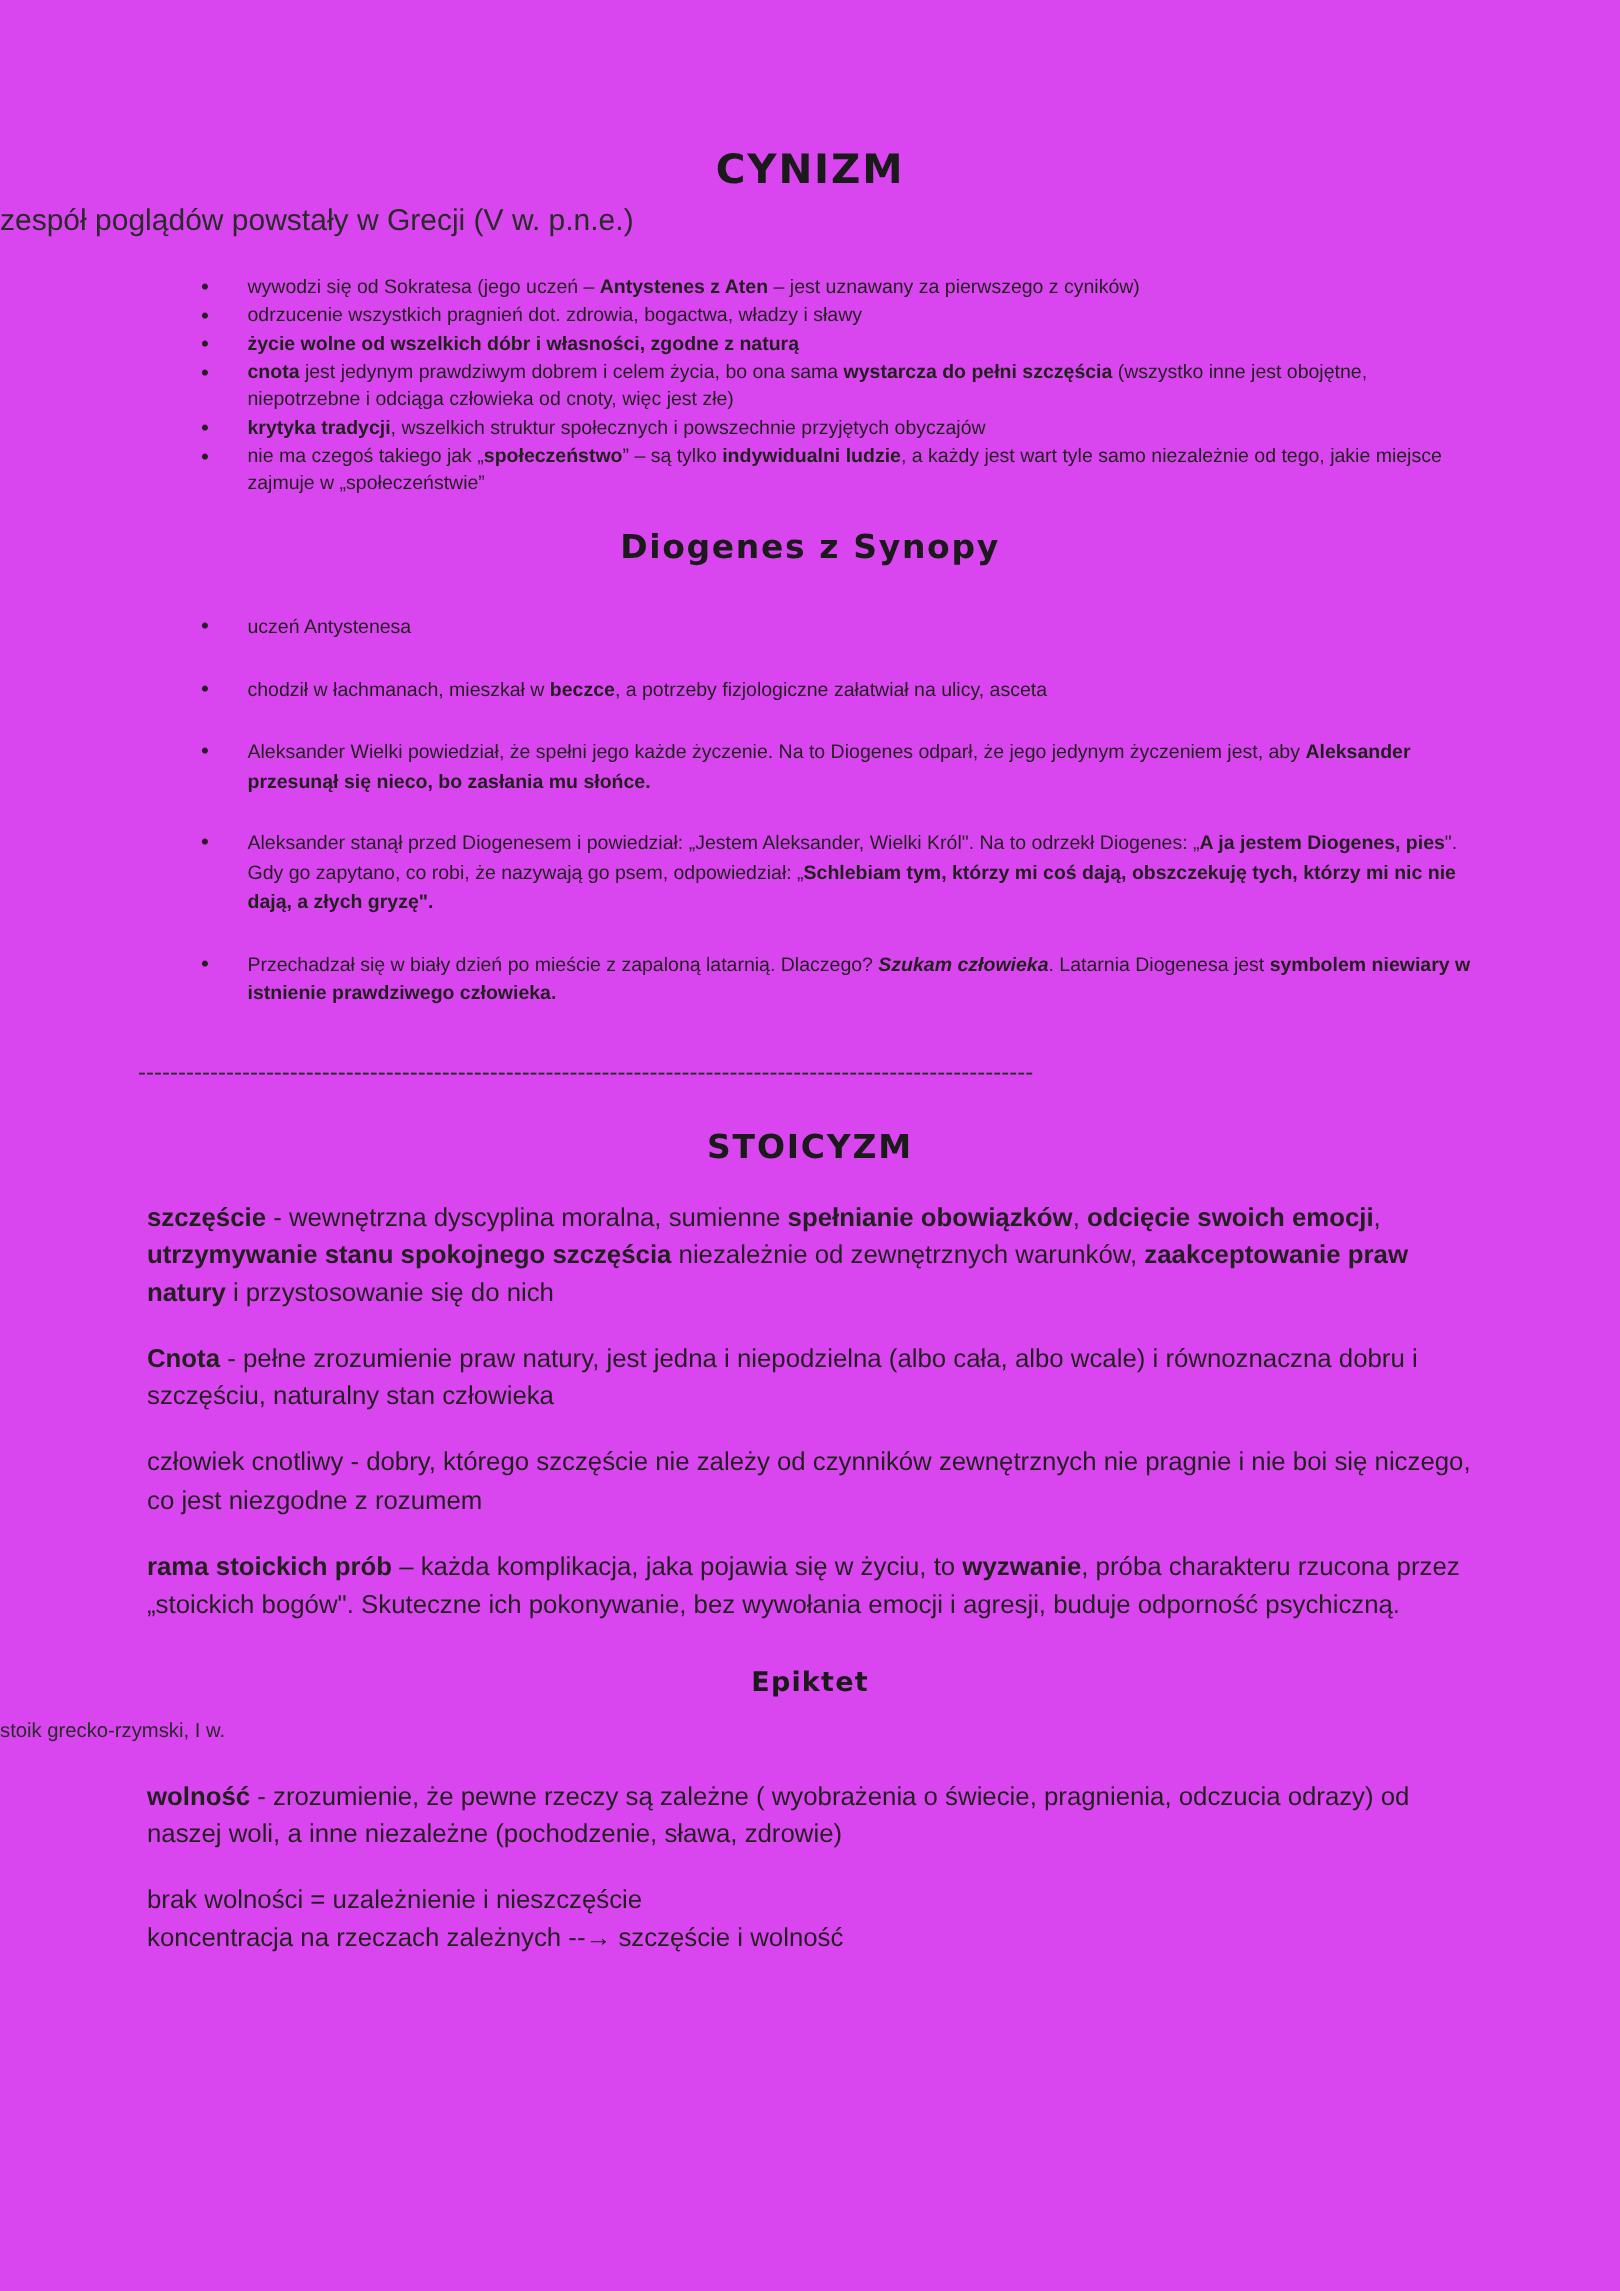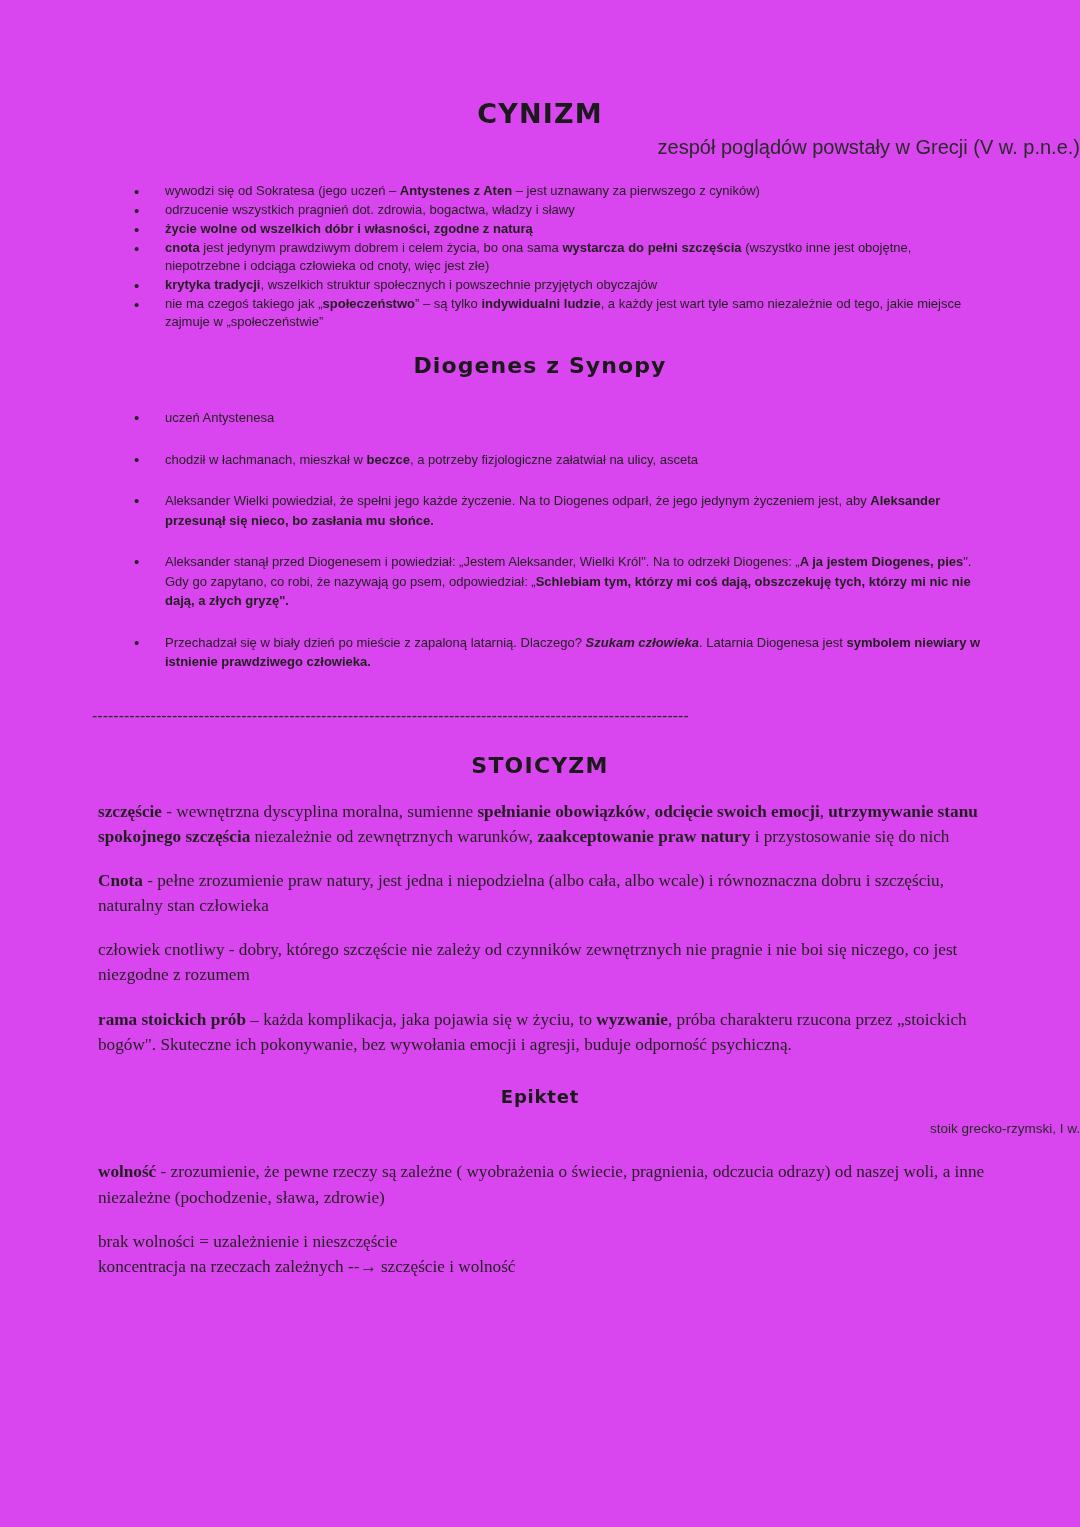--- a/index.html
+++ b/index.html
@@ -35,21 +35,21 @@
     color: #1a1a1a;
     margin: 0;
     padding-top: 100px;
     line-height: 1.05;
   }
   .main-title.second {
     padding-top: 0;
     font-size: 22px;
   }
   .subtitle {
-    text-align: right;
+    text-align: left;
     font-size: 20px;
     color: #2a2a2a;
     margin: 7px 0 0 0;
     line-height: 1.25;
   }
   .subtitle.small {
     font-size: 15.5px;
     margin-top: 13px;
   }
   .subtitle.smaller {
@@ -97,21 +97,20 @@
   }
   ul.bullets.tight > li { margin-bottom: 0px; }
   ul.bullets.loose > li { margin-bottom: 22px; line-height: 1.5; }
 
   
   .para {
     margin: 0 90px 0 98px;
     font-size: 17.2px;
     line-height: 1.46;
     color: #231f20;
-    font-family: Liberation Serif, serif;
   }
   .para + .para { margin-top: 19px; }
 
   
   .separator {
     margin: 0 92px;
     font-size: 16px;
     letter-spacing: 0px;
     color: #2b2b2b;
     white-space: nowrap;

